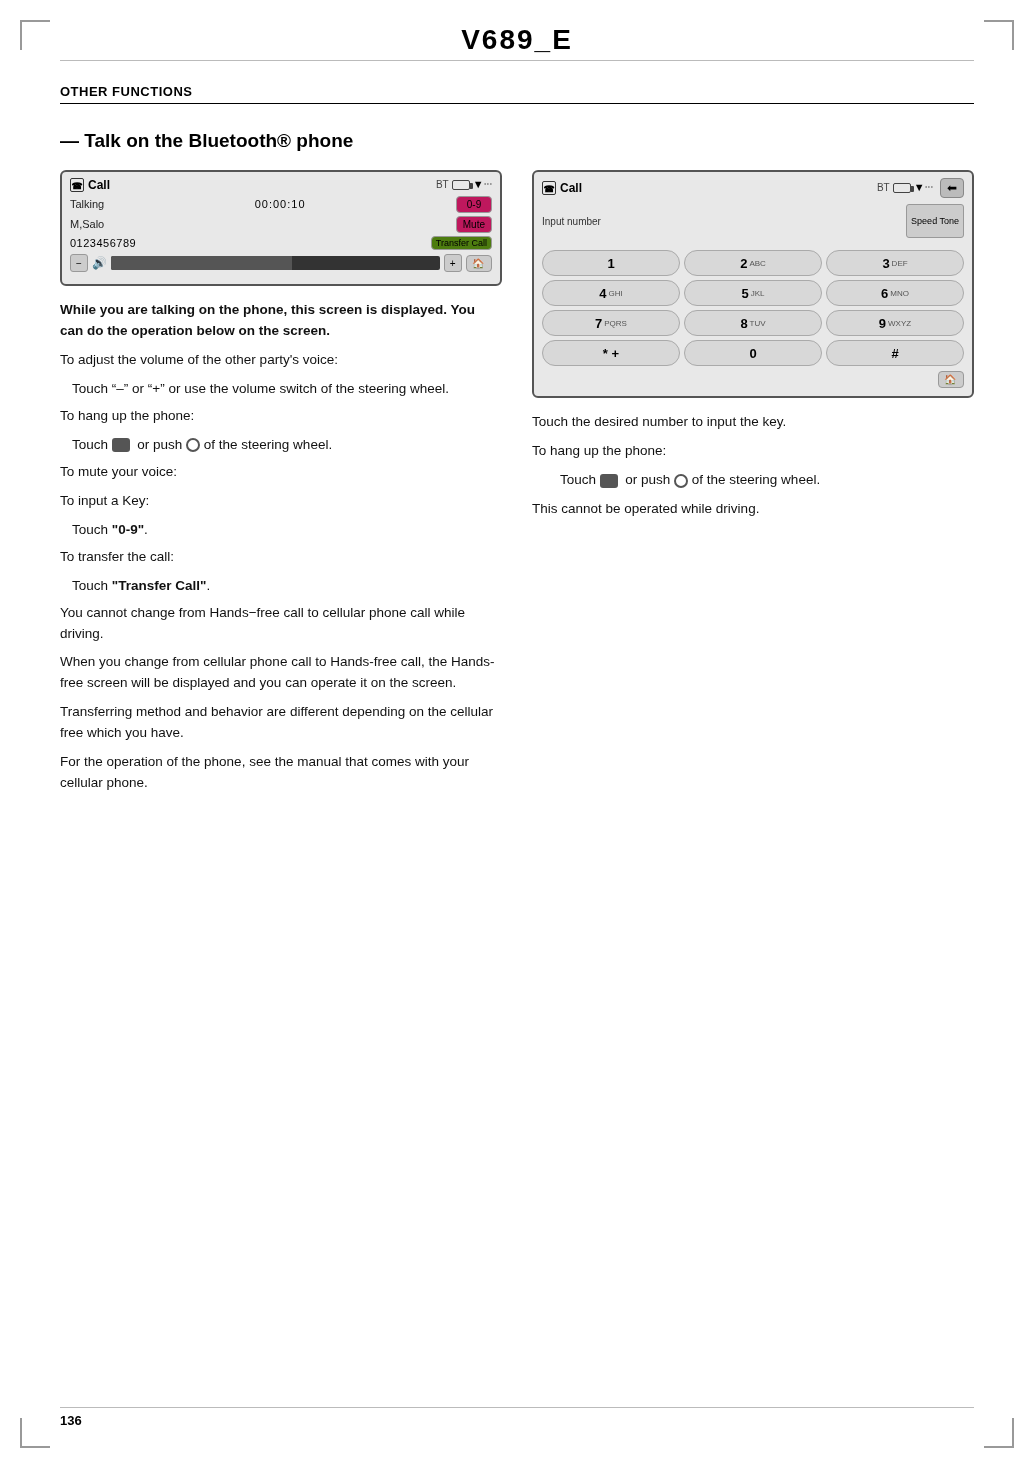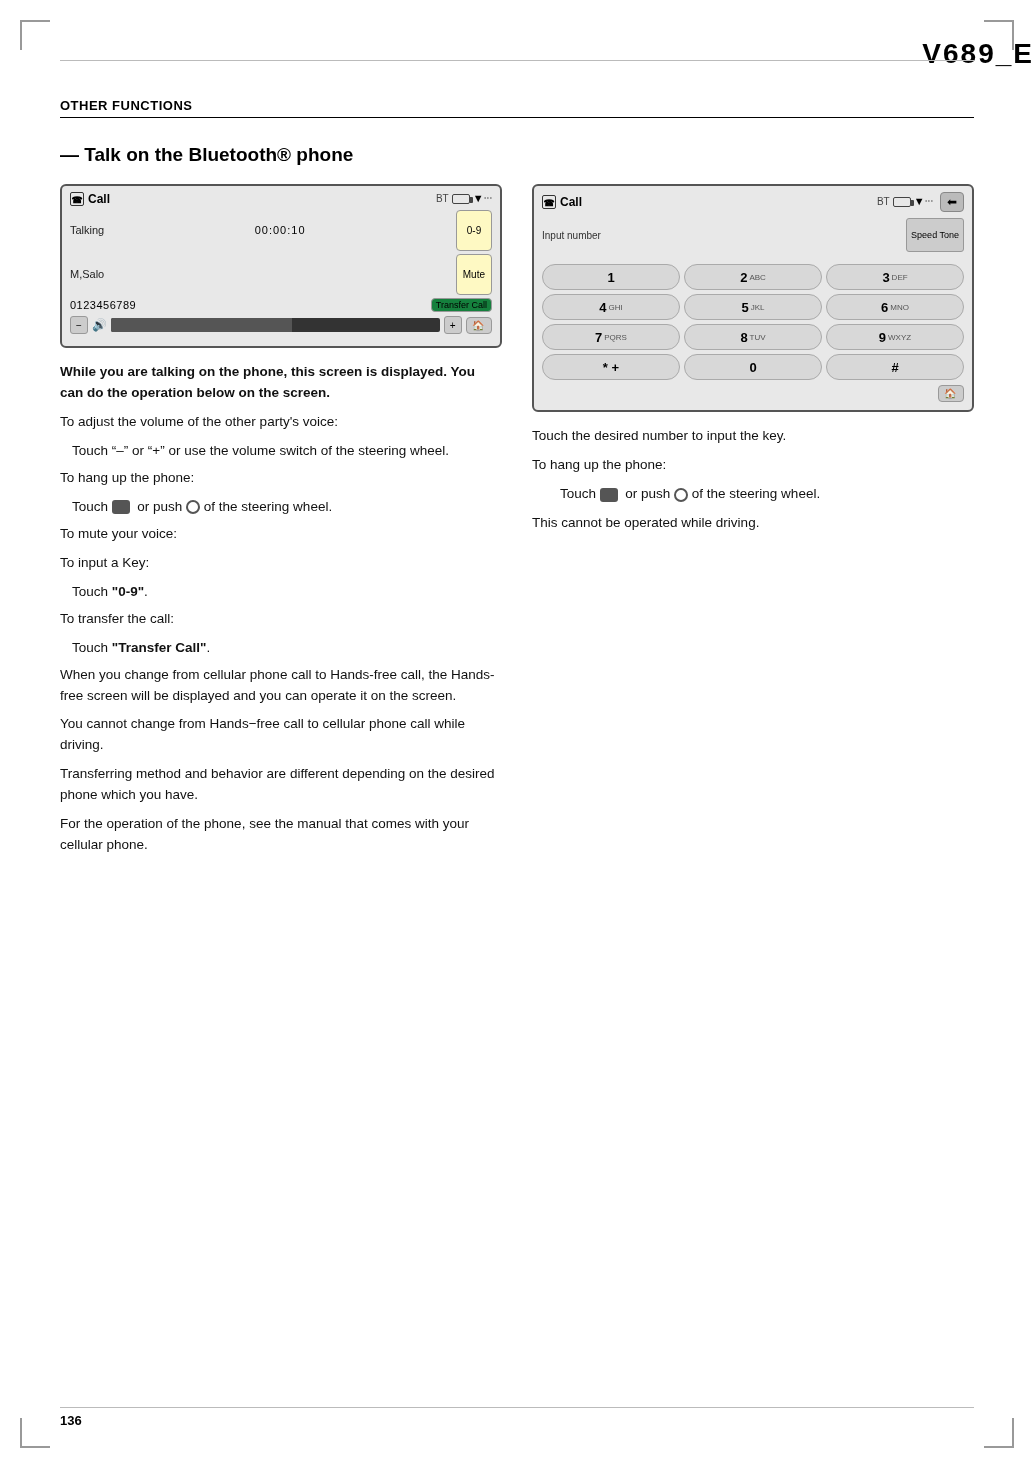--- a/index.html
+++ b/index.html
@@ -20,22 +20,22 @@
       border-color: #999;
       border-style: solid;
     }
     .corner-tl { top: 20px; left: 20px; border-width: 2px 0 0 2px; }
     .corner-tr { top: 20px; right: 20px; border-width: 2px 2px 0 0; }
     .corner-bl { bottom: 20px; left: 20px; border-width: 0 0 2px 2px; }
     .corner-br { bottom: 20px; right: 20px; border-width: 0 2px 2px 0; }
 
     
     .header {
-      text-align: right;
-      padding: 38px 0 10px 0;
+      text-align: center;
+      padding: 24px 0 10px 0;
       font-size: 28px;
       font-weight: bold;
       letter-spacing: 2px;
     }
 
     
     .section-label {
       margin: 18px 60px 0 60px;
       font-size: 13px;
       font-weight: bold;
@@ -134,34 +134,34 @@
     }
     .ps-label {
       font-size: 11px;
       color: #222;
     }
     .ps-time {
       font-size: 11px;
       letter-spacing: 1px;
     }
     .ps-btn {
-      background: #fef9c3;
+      background: #be185d;
       border: 1px solid #999;
       border-radius: 4px;
-      padding: 14px 6px;
+      padding: 2px 6px;
       font-size: 10px;
       min-width: 36px;
       text-align: center;
     }
     .ps-number {
       font-size: 11px;
       letter-spacing: 0.5px;
     }
     .ps-transfer-btn {
-      background: #15803d;
+      background: #4d7c0f;
       border: 1px solid #999;
       border-radius: 4px;
       padding: 1px 4px;
       font-size: 9px;
       text-align: center;
       line-height: 1.2;
     }
     .ps-volume-row {
       display: flex;
       align-items: center;
@@ -434,23 +434,23 @@
       </div>
       <p>To mute your voice:</p>
       <p>To input a Key:</p>
       <div class="indent-block">
         <p>Touch <strong>"0-9"</strong>.</p>
       </div>
       <p>To transfer the call:</p>
       <div class="indent-block">
         <p>Touch <strong>"Transfer Call"</strong>.</p>
       </div>
+      <p>You cannot change from Hands−free call to cellular phone call while driving.</p>
       <p>When you change from cellular phone call to Hands-free call, the Hands-free screen will be displayed and you can operate it on the screen.</p>
-      <p>You cannot change from Hands−free call to cellular phone call while driving.</p>
-      <p>Transferring method and behavior are different depending on the desired phone which you have.</p>
+      <p>Transferring method and behavior are different depending on the cellular free which you have.</p>
       <p>For the operation of the phone, see the manual that comes with your cellular phone.</p>
     </div>
   </div>
 
   <div class="col-right">
 
     <div class="phone-screen-keypad">
 
       <div class="keypad-header">
         <div class="ps-call-icon">

